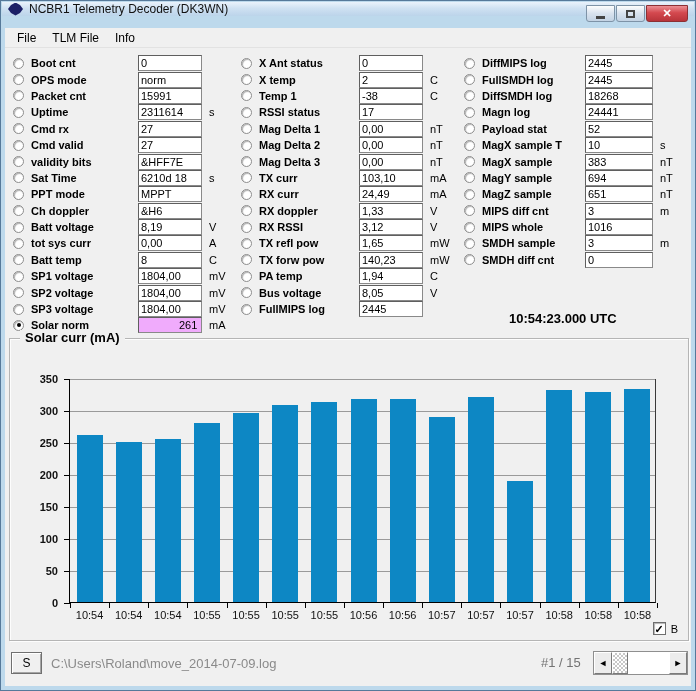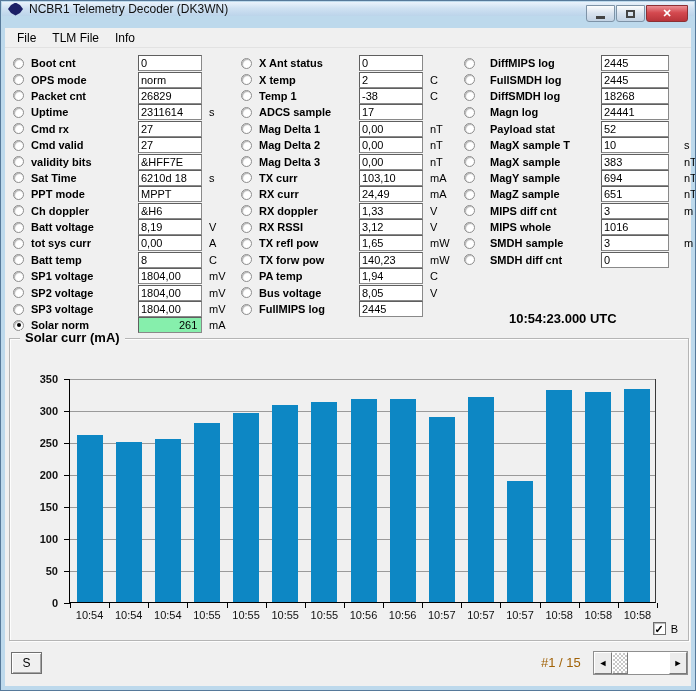--- a/index.html
+++ b/index.html
@@ -28,30 +28,30 @@
   .client { position:absolute; left:4px; right:4px; top:27px; bottom:4px; background:#f0f0f0; }
   .menubar { position:absolute; top:0; left:0; right:0; height:20px; background:#f0f0f0;
              border-bottom:1px solid #e2e2e2; display:flex; align-items:center; padding-left:4px; }
   .menu-item { font-size:12px; padding:4px 8px; color:#000; cursor:default; }
 
   
   .col { position:absolute; }
   .trow { display:grid; align-items:center; height:16.4px; }
   .c1 .trow { grid-template-columns:18px 107px 64px auto; }
   .c2 .trow { grid-template-columns:18px 100px 64px auto; }
-  .c3 .trow { grid-template-columns:18px 103px 68px auto;gap:8px; }
+  .c3 .trow { grid-template-columns:18px 103px 68px auto; }
   .radio { width:11px; height:11px; border-radius:50%; background:#fff;
            border:1px solid #8d8d8d; box-shadow:inset 1px 1px 1px rgba(0,0,0,.3); position:relative; }
   .radio.sel::after { content:""; position:absolute; left:2.5px; top:2.5px; width:4px; height:4px;
                       background:#000; border-radius:50%; }
   .flabel { font-size:11px; color:#000; white-space:nowrap;font-weight:bold; }
   .tbox { height:16px; background:#fff; border:1px solid #898989; border-top-color:#5f5f5f;
           border-left-color:#5f5f5f; font-size:11px; line-height:14px; padding:0 2px;
           overflow:hidden; white-space:nowrap; color:#000; }
-  .tbox.hl { background:#86efac;padding-left:40px; }
+  .tbox.hl { background:#f0abfc;padding-left:40px; }
   .funit { font-size:11px; padding-left:7px; color:#000; }
 
   .timestamp { position:absolute; left:504px; top:283px; font-size:13px; font-weight:bold; color:#000; }
 
   
   .groupbox { position:absolute; left:4px; top:310px; width:680px; height:303px;
               border:1px solid #b5b5b5; box-shadow:inset 1px 1px 0 #fdfdfd, 1px 1px 0 #fdfdfd; }
   .gb-title { position:absolute; top:-9px; left:10px; background:#f0f0f0; padding:0 5px;
               font-size:13px; font-weight:bold; color:#000; }
   .plot { position:absolute; left:59px; top:40px; width:587px; height:224px;
@@ -68,21 +68,21 @@
   .cbbox { width:13px; height:13px; background:#fff; border:1px solid #6e6e6e;
            box-shadow:inset 1px 1px 1px rgba(0,0,0,.3); font-size:11px; line-height:12px;
            text-align:center; font-weight:bold; color:#000; }
   .cblab { font-size:11px; }
 
   
   .sbtn { position:absolute; left:6px; top:624px; width:31px; height:22px; background:#f0f0f0;
           border:1px solid #707070; box-shadow:inset 1px 1px 0 #fff, inset -1px -1px 0 #a5a5a5;
           font-size:12px; text-align:center; line-height:20px; color:#000; }
   .filepath { position:absolute; left:46px; top:628px; font-size:13px; color:#8a8a8a; }
-  .counter { position:absolute; left:536px; top:627px; font-size:13px; color:#a16207; }
+  .counter { position:absolute; left:536px; top:627px; font-size:13px; color:#737373; }
   .scrollbar { position:absolute; left:588px; top:623px; width:95px; height:24px;
                border:1px solid #8f8f8f; background:#fff; display:flex; }
   .sb-btn { width:18px; height:100%; background:#ececec; border:1px solid;
             border-color:#fff #7a7a7a #7a7a7a #fff; font-size:9px; display:flex;
             align-items:center; justify-content:center; color:#000; }
   .sb-thumb { width:16px; height:100%; border:1px solid; border-color:#fff #7a7a7a #7a7a7a #fff;
               background:conic-gradient(#c8c8c8 25%, #fff 0 50%, #c8c8c8 0 75%, #fff 0);
               background-size:4px 4px; }
   .sb-track { flex:1; background:#fff; }
 </style>
@@ -124,21 +124,21 @@
         </div>
         <div class="trow">
           <span class="radio"></span>
           <span class="flabel">OPS mode</span>
           <div class="tbox">norm</div>
           <span class="funit"></span>
         </div>
         <div class="trow">
           <span class="radio"></span>
           <span class="flabel">Packet cnt</span>
-          <div class="tbox">26829</div>
+          <div class="tbox">15991</div>
           <span class="funit"></span>
         </div>
         <div class="trow">
           <span class="radio"></span>
           <span class="flabel">Uptime</span>
           <div class="tbox">2311614</div>
           <span class="funit">s</span>
         </div>
         <div class="trow">
           <span class="radio"></span>
@@ -233,21 +233,21 @@
           <span class="funit">C</span>
         </div>
         <div class="trow">
           <span class="radio"></span>
           <span class="flabel">Temp 1</span>
           <div class="tbox">-38</div>
           <span class="funit">C</span>
         </div>
         <div class="trow">
           <span class="radio"></span>
-          <span class="flabel">ADCS sample</span>
+          <span class="flabel">RSSI status</span>
           <div class="tbox">17</div>
           <span class="funit"></span>
         </div>
         <div class="trow">
           <span class="radio"></span>
           <span class="flabel">Mag Delta 1</span>
           <div class="tbox">0,00</div>
           <span class="funit">nT</span>
         </div>
         <div class="trow">
@@ -474,20 +474,21 @@
         <div class="ylab" style="left: 14px; top: 226px;">50</div>
         <div class="ylab" style="left: 14px; top: 194px;">100</div>
         <div class="ylab" style="left: 14px; top: 162px;">150</div>
         <div class="ylab" style="left: 14px; top: 130px;">200</div>
         <div class="ylab" style="left: 14px; top: 98px;">250</div>
         <div class="ylab" style="left: 14px; top: 66px;">300</div>
         <div class="ylab" style="left: 14px; top: 34px;">350</div>
       </div>
 
     <div class="sbtn">S</div>
+    <div class="filepath">C:\Users\Roland\move_2014-07-09.log</div>
     <div class="counter">#1 / 15</div>
     <div class="scrollbar">
       <div class="sb-btn">◄</div>
       <div class="sb-thumb"></div>
       <div class="sb-track"></div>
       <div class="sb-btn">►</div>
     </div>
 
   </div>
 </div>

